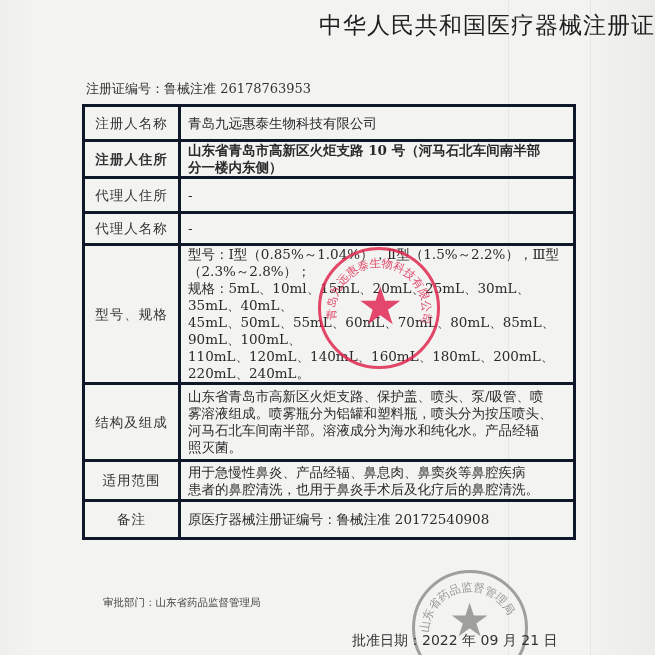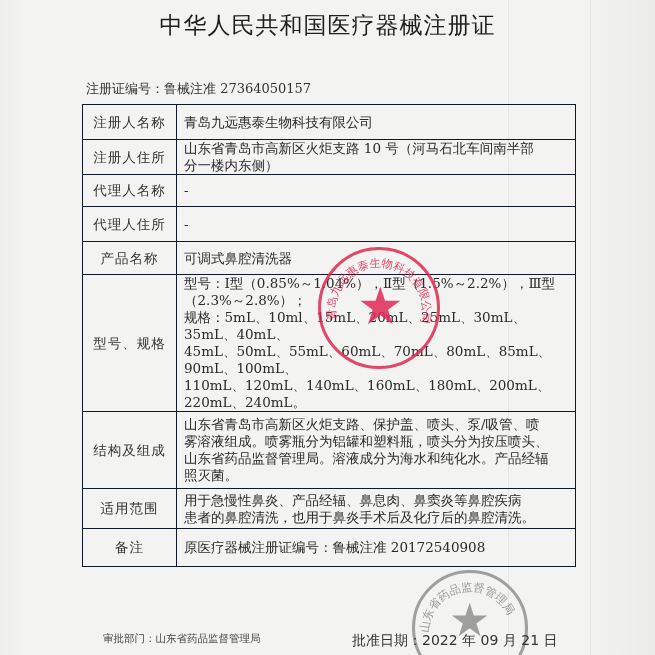--- a/index.html
+++ b/index.html
@@ -10,42 +10,42 @@
     color:#2a2a2a;
   }
   .paper-shade {
     position:absolute; left:0; top:0; width:655px; height:655px;
     background:
       linear-gradient(90deg, rgba(0,0,0,0.02) 0, rgba(0,0,0,0) 30px),
       linear-gradient(270deg, rgba(0,0,0,0.03) 0, rgba(0,0,0,0) 70px);
   }
   .fold-line { position:absolute; top:0; width:1px; height:655px; background:rgba(0,0,0,0.05); }
   .title {
-    position:absolute; left:0; top:10px; width:655px; text-align:center;
+    position:absolute; left:0; top:10px; width:655px; text-align:right;
     font-family:"DejaVu Sans","Liberation Sans",sans-serif;
     font-size:23px; letter-spacing:1px; color:#1e1e1e;
   }
   .regno {
     position:absolute; left:86px; top:80px;
     font-size:13px; color:#333;
   }
   table.cert {
     position:absolute; left:82px; top:104px; width:494px;
     border-collapse:collapse; table-layout:fixed;
   }
   table.cert td {
-    border:1px solid #0f172a;
+    border:3px solid #0f172a;
     font-size:13.5px; line-height:17px;
     vertical-align:middle; padding:0;
   }
   td.lbl { width:93px; text-align:center; color:#333; letter-spacing:1px; }
   td.val { padding:0 6px 0 7px !important; color:#2a2a2a; }
   .line { display:block; }
   .footer-left {
-    position:absolute; left:103px; top:632px; font-size:10.5px; color:#444;
+    position:absolute; left:103px; top:596px; font-size:10.5px; color:#444;
     font-family:"DejaVu Sans","Liberation Sans",sans-serif;
   }
   .footer-right {
     position:absolute; left:352px; top:632px; font-size:14px; color:#333;
     font-family:"DejaVu Sans","Liberation Sans",sans-serif;
   }
   .stamp-red {
     position:absolute; left:318px; top:247px; width:122px; height:122px;
     border:3px solid rgba(222,40,80,0.85); border-radius:50%;
     box-sizing:border-box;
@@ -68,71 +68,65 @@
   }
 </style>
 </head>
 <body>
 
 <div class="paper-shade"></div>
 <div class="fold-line" style="left:508px"></div>
 <div class="fold-line" style="left:590px"></div>
 
 <div class="title">中华人民共和国医疗器械注册证</div>
-<div class="regno">注册证编号：鲁械注准 27364050157</div>
+<div class="regno">注册证编号：鲁械注准 26178763953</div>
 
 <table class="cert">
   <tbody id="cert-body">
       <tr style="height: 35px;">
         <td class="lbl">注册人名称</td>
         <td class="val">
           <span class="line">青岛九远惠泰生物科技有限公司</span>
         </td>
       </tr>
-      <tr style="height: 34px;">
+      <tr style="height: 34px; font-weight: bold;">
         <td class="lbl">注册人住所</td>
         <td class="val">
           <span class="line">山东省青岛市高新区火炬支路 10 号（河马石北车间南半部</span>
           <span class="line">分一楼内东侧）</span>
-        </td>
-      </tr>
-      <tr style="height: 32px;">
-        <td class="lbl">代理人名称</td>
-        <td class="val">
-          <span class="line">-</span>
         </td>
       </tr>
       <tr style="height: 35px;">
         <td class="lbl">代理人住所</td>
         <td class="val">
           <span class="line">-</span>
         </td>
       </tr>
-      <tr style="height: 33px;">
-        <td class="lbl">产品名称</td>
+      <tr style="height: 32px;">
+        <td class="lbl">代理人名称</td>
         <td class="val">
-          <span class="line">可调式鼻腔清洗器</span>
+          <span class="line">-</span>
         </td>
       </tr>
       <tr style="height: 92px;">
         <td class="lbl">型号、规格</td>
         <td class="val">
           <span class="line">型号：Ⅰ型（0.85%～1.04%），Ⅱ型（1.5%～2.2%），Ⅲ型</span>
           <span class="line">（2.3%～2.8%）；</span>
           <span class="line">规格：5mL、10ml、15mL、20mL、25mL、30mL、35mL、40mL、</span>
           <span class="line">45mL、50mL、55mL、60mL、70mL、80mL、85mL、90mL、100mL、</span>
           <span class="line">110mL、120mL、140mL、160mL、180mL、200mL、220mL、240mL。</span>
         </td>
       </tr>
       <tr style="height: 77px;">
         <td class="lbl">结构及组成</td>
         <td class="val">
           <span class="line">山东省青岛市高新区火炬支路、保护盖、喷头、泵/吸管、喷</span>
           <span class="line">雾溶液组成。喷雾瓶分为铝罐和塑料瓶，喷头分为按压喷头、</span>
-          <span class="line">山东省药品监督管理局。溶液成分为海水和纯化水。产品经辐</span>
+          <span class="line">河马石北车间南半部。溶液成分为海水和纯化水。产品经辐</span>
           <span class="line">照灭菌。</span>
         </td>
       </tr>
       <tr style="height: 40px;">
         <td class="lbl">适用范围</td>
         <td class="val">
           <span class="line">用于急慢性鼻炎、产品经辐、鼻息肉、鼻窦炎等鼻腔疾病</span>
           <span class="line">患者的鼻腔清洗，也用于鼻炎手术后及化疗后的鼻腔清洗。</span>
         </td>
       </tr>

